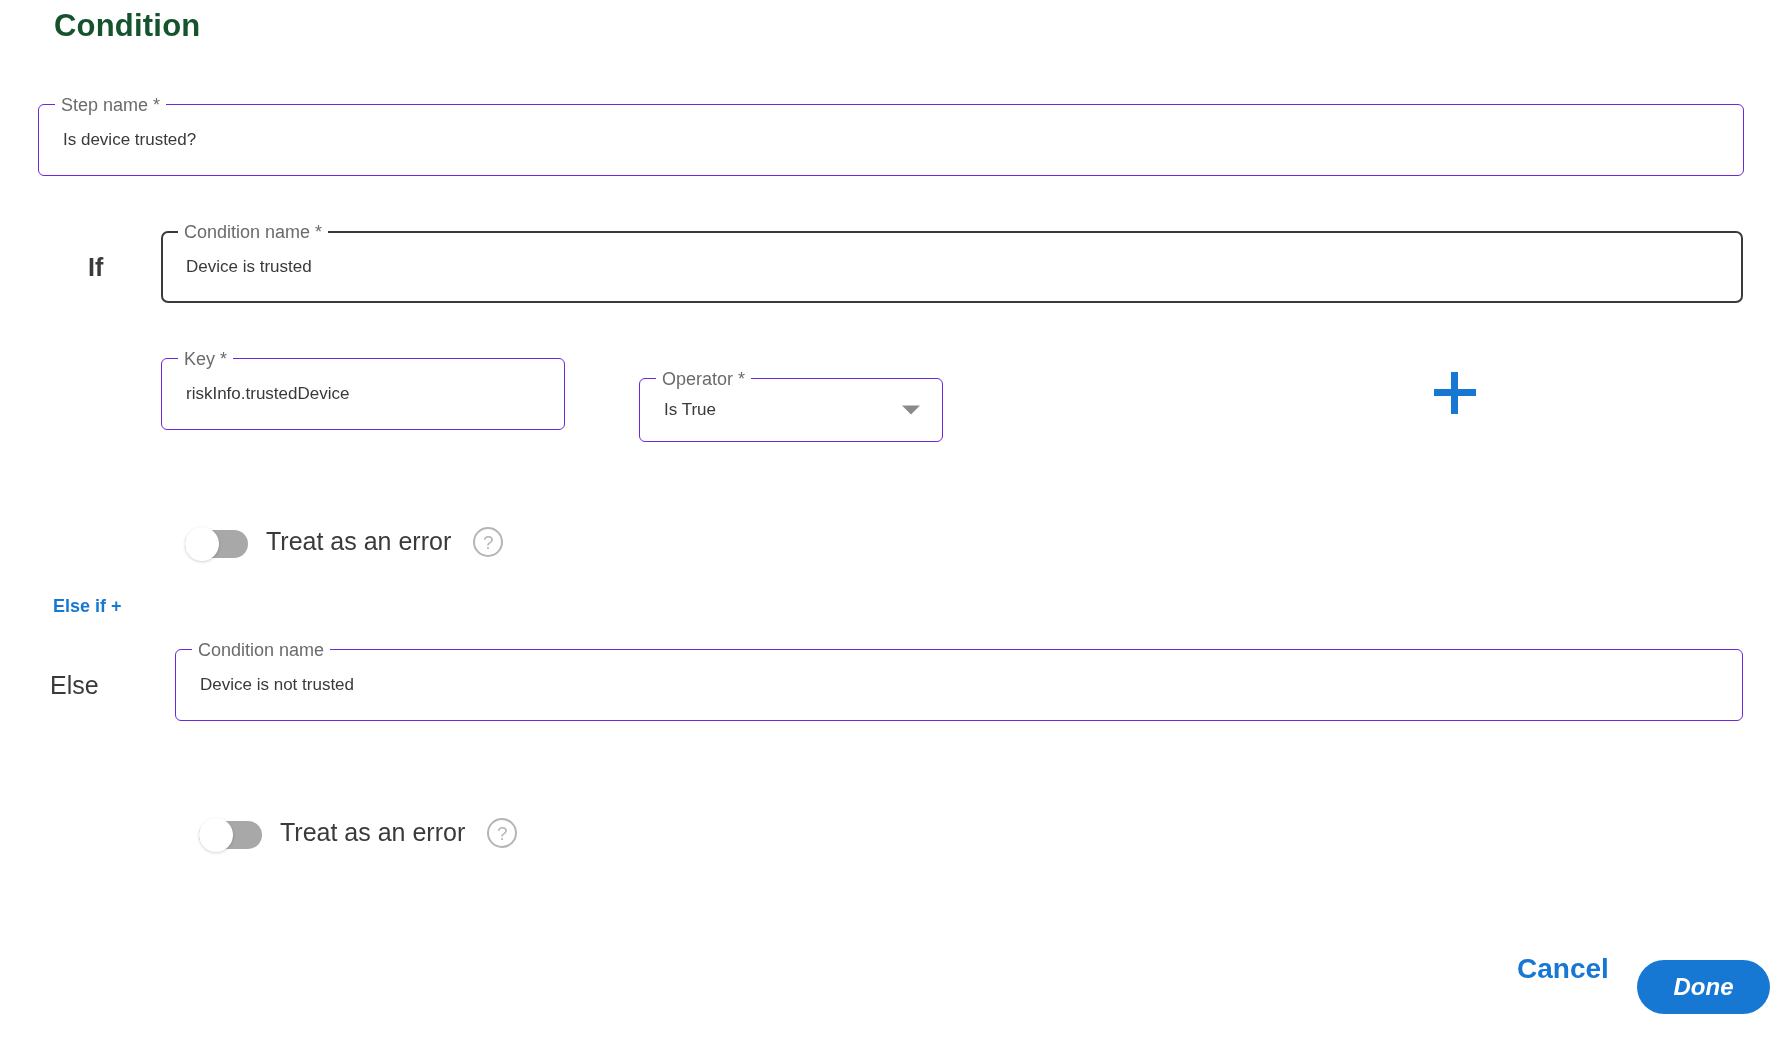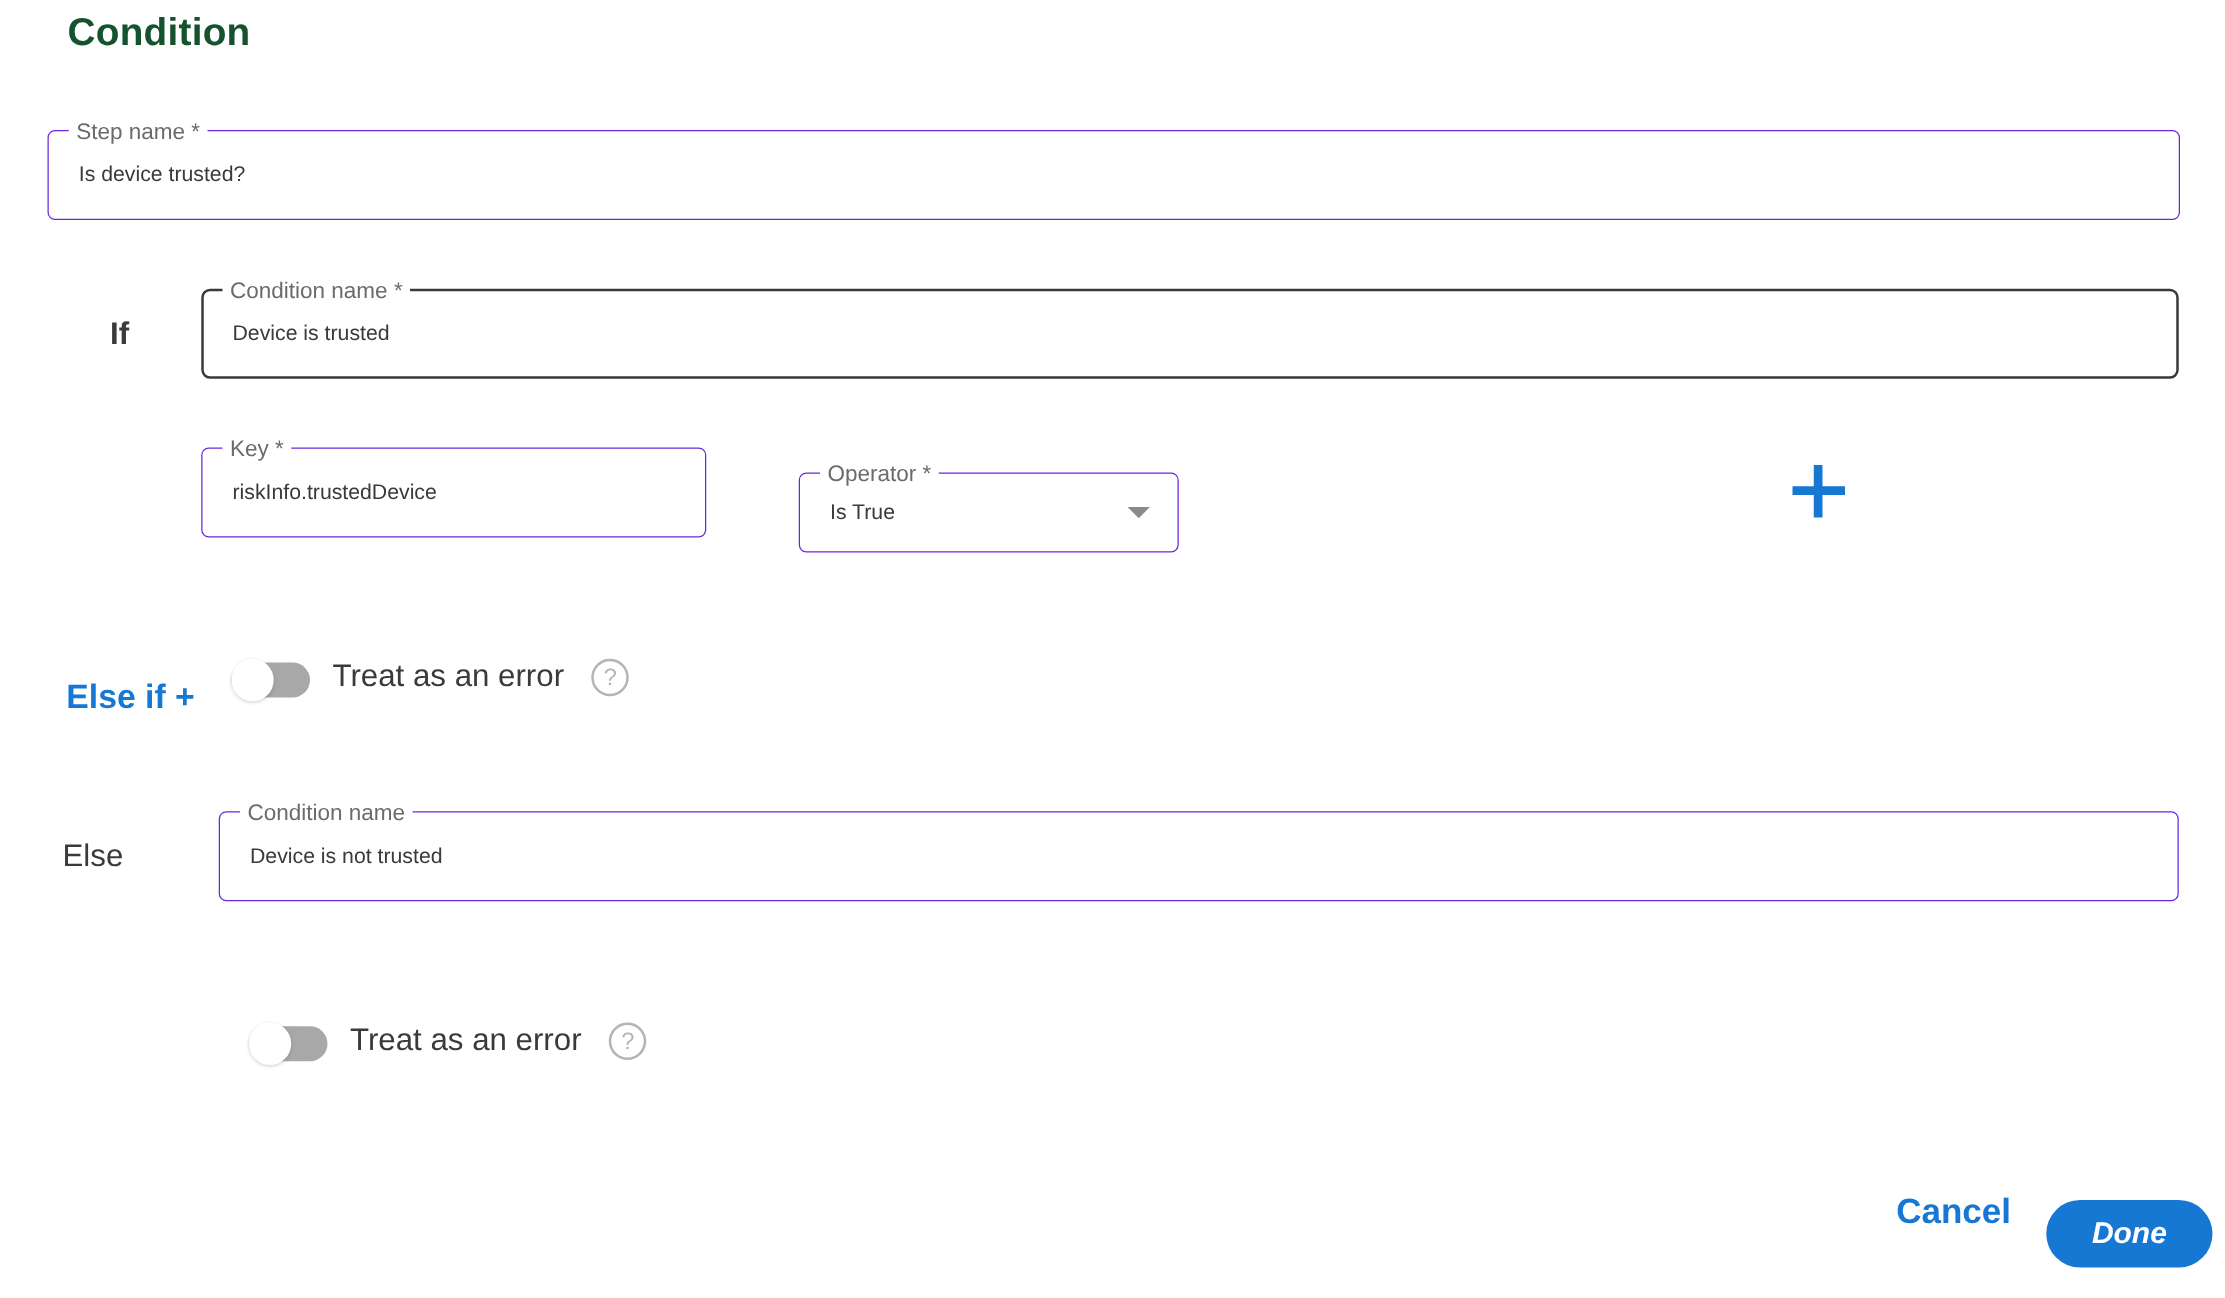--- a/index.html
+++ b/index.html
@@ -182,22 +182,22 @@
     line-height: 1;
     color: #b5b5b5;
     cursor: pointer;
     flex: 0 0 auto;
   }
 
   
   #else-if-link {
     position: absolute;
     left: 53px;
-    top: 542px;
-    font-size: 27px;
+    top: 596px;
+    font-size: 18px;
     font-weight: 700;
     color: #1778d4;
     cursor: pointer;
     white-space: nowrap;
   }
 
   
   #cancel-button {
     position: absolute;
     left: 1517px;

